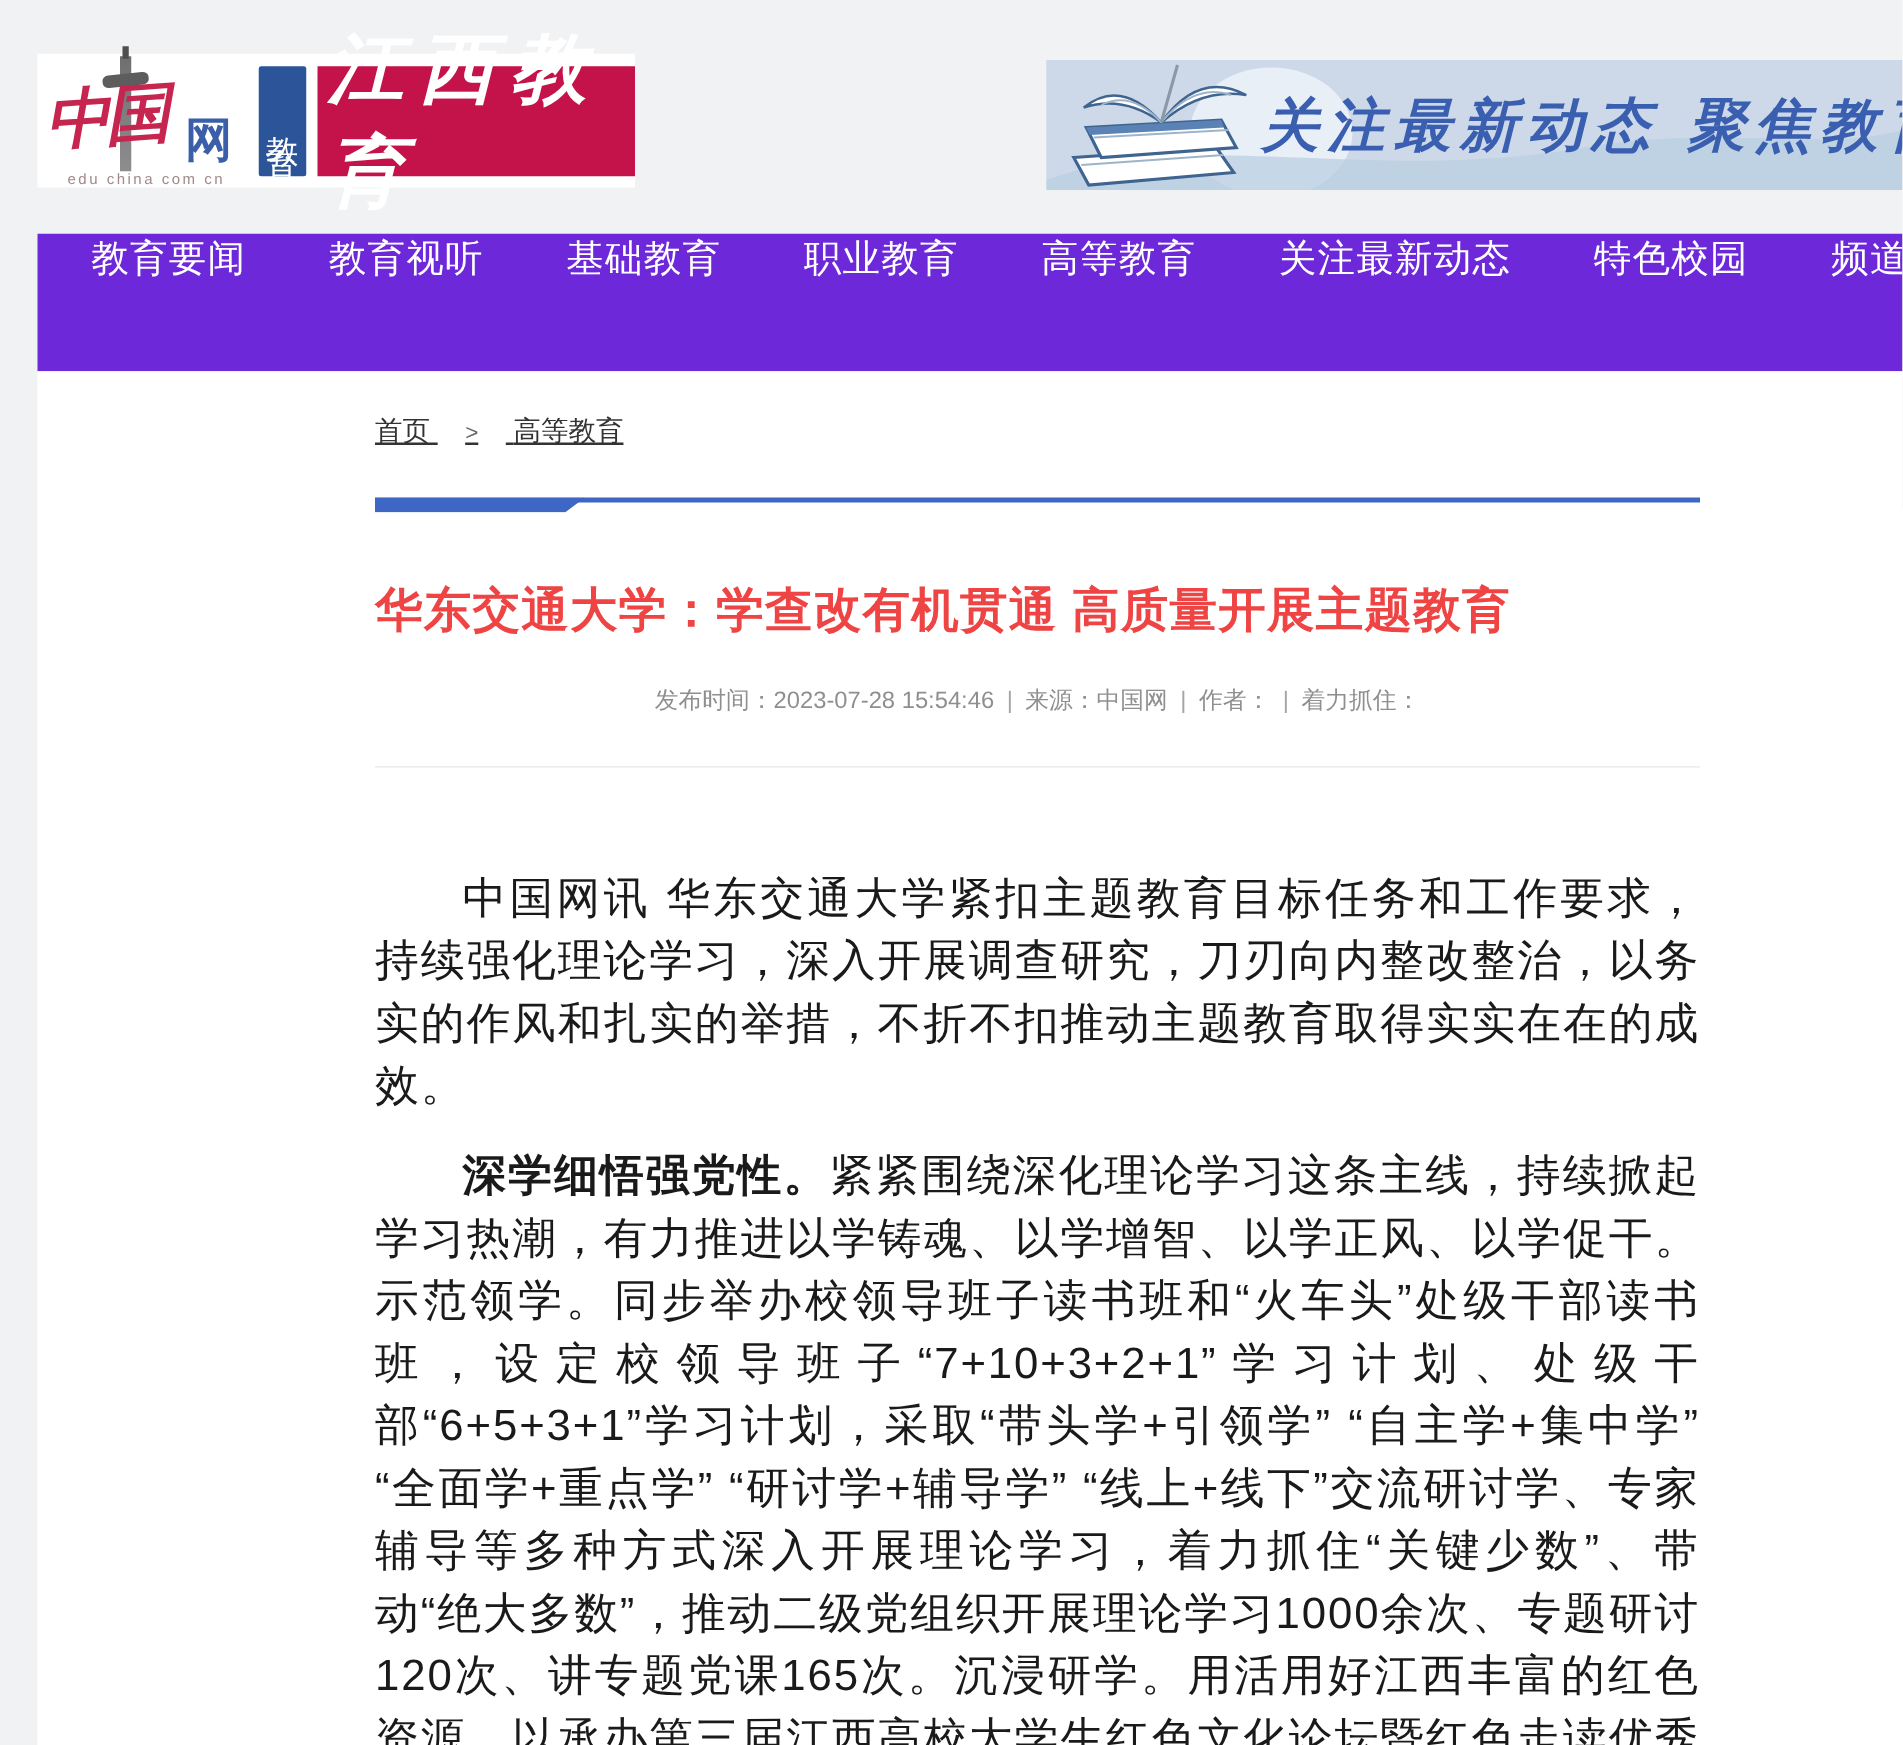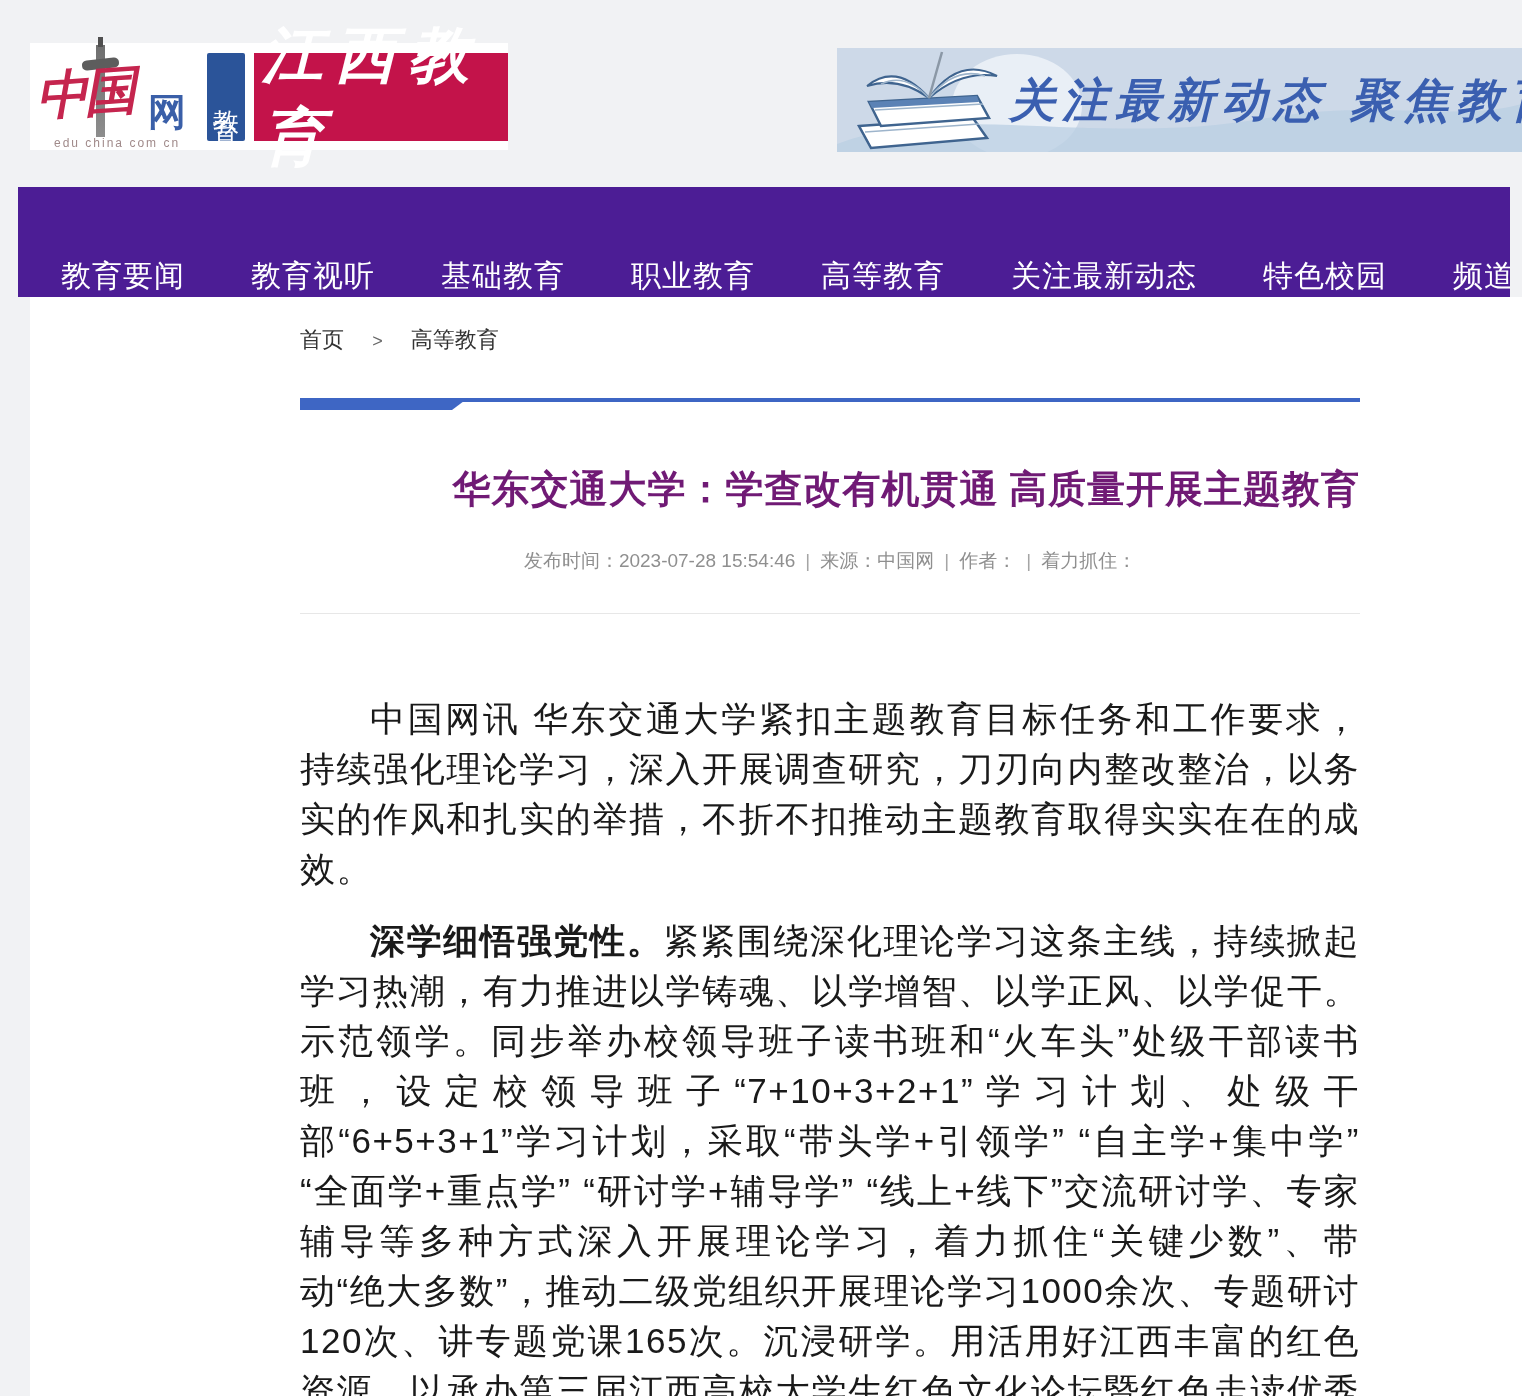--- a/index.html
+++ b/index.html
@@ -18,32 +18,32 @@
   .brand-sub{position:absolute;left:24px;bottom:0;font-size:12px;letter-spacing:2px;color:#a08a8a;white-space:nowrap;margin-top:39px;}
   .edu-badge{flex:0 0 auto;width:38px;height:88px;background:#2b5499;color:#fff;font-size:26px;line-height:1.55;display:flex;align-items:center;justify-content:center;text-align:center;writing-mode:vertical-rl;text-orientation:upright;letter-spacing:8px;border-radius:2px;}
   .jx-banner{flex:1 1 auto;height:88px;background:#c3134a;color:#fff;display:flex;align-items:center;justify-content:center;font-family:"DejaVu Serif",serif;font-style:italic;font-weight:bold;font-size:61px;letter-spacing:12px;padding-left:8px;}
   .promo-banner{position:absolute;left:837px;top:48px;width:685px;height:104px;background:#cdd9e8;overflow:hidden;cursor:pointer;}
   .promo-blob{position:absolute;left:115px;top:6px;width:130px;height:104px;background:#e9eff6;border-radius:50%;}
   .promo-books{position:absolute;left:8px;top:2px;}
   .promo-wave{position:absolute;left:0;bottom:0;width:685px;height:70px;}
   .promo-text{position:absolute;left:172px;top:22px;font-family:"DejaVu Serif",serif;font-style:italic;font-weight:bold;font-size:46px;letter-spacing:7px;color:#3a5fb0;white-space:nowrap;}
 
   
-  .nav{position:absolute;left:18px;top:187px;width:1492px;height:110px;background:#4c1d95;display:flex;align-items:flex-end;padding-left:43px;gap:66px;overflow:hidden;box-sizing:border-box;}
+  .nav{position:absolute;left:30px;top:187px;width:1492px;height:110px;background:#6d28d9;display:flex;align-items:flex-start;padding-left:43px;gap:66px;overflow:hidden;box-sizing:border-box;}
   .nav a{color:#ffffff;font-size:30px;letter-spacing:1px;text-decoration:none;white-space:nowrap;flex:0 0 auto;cursor:pointer;}
 
   
   .main{position:absolute;left:30px;top:297px;width:1492px;height:1099px;background:#ffffff;box-sizing:border-box;padding:30px 162px 0 270px;}
-  .breadcrumb{font-size:22px;color:#333;height:26px;line-height:26px;}
+  .breadcrumb{font-size:22px;color:#333;height:26px;line-height:36px;text-decoration:underline;}
   .breadcrumb a{color:#333;text-decoration:none;cursor:pointer;}
   .breadcrumb .sep{color:#666;margin:0 22px;font-size:18px;}
   .crumb-bar{position:relative;margin-top:45px;height:12px;width:1060px;}
   .crumb-bar .thin{position:absolute;left:0;top:0;width:1060px;height:4px;background:#3e66c4;}
   .crumb-bar .thick{position:absolute;left:0;top:0;width:168px;height:12px;background:#3e66c4;clip-path:polygon(0 0,100% 0,calc(100% - 16px) 100%,0 100%);}
-  .article-title{margin:55px 0 0 0;font-size:38px;line-height:48px;font-weight:700;color:#701a75;text-align:right;letter-spacing:1px;font-family:Liberation Serif, serif;}
+  .article-title{margin:55px 0 0 0;font-size:38px;line-height:48px;font-weight:700;color:#ef4444;text-align:left;letter-spacing:1px;}
   .meta{margin-top:35px;text-align:center;font-size:19px;color:#8f8f8f;height:26px;line-height:26px;}
   .meta .sep{margin:0 10px;color:#a5a5a5;}
   .rule{margin-top:39px;border:0;border-top:1px solid #e7e7e7;width:1060px;}
   .body-p{width:1060px;margin:22px 0 0 0;font-size:35px;line-height:50px;letter-spacing:1.5px;color:#1a1a1a;text-align:justify;text-indent:2em;}
   .body-p.first{margin-top:80px;}
   .body-p b{font-weight:700;}
 </style>
 </head>
 <body>
 

